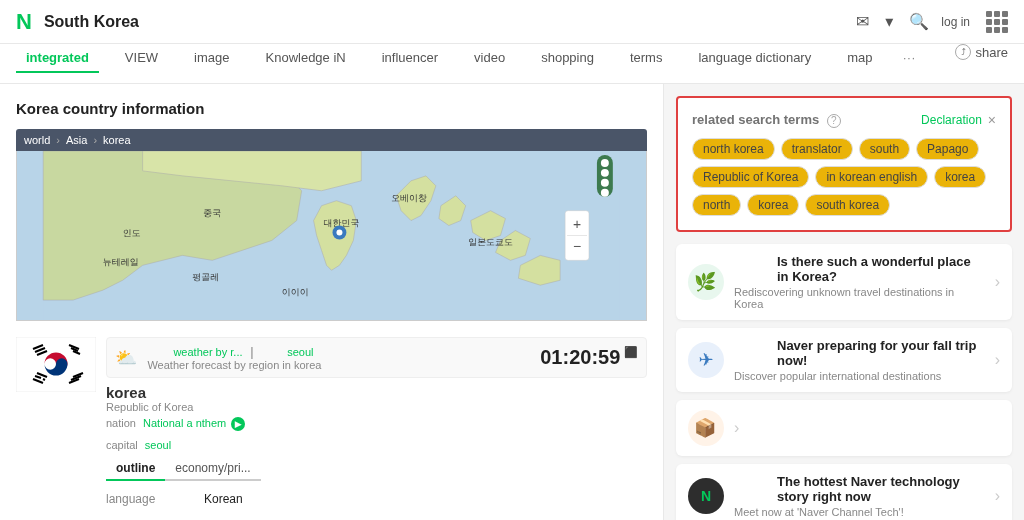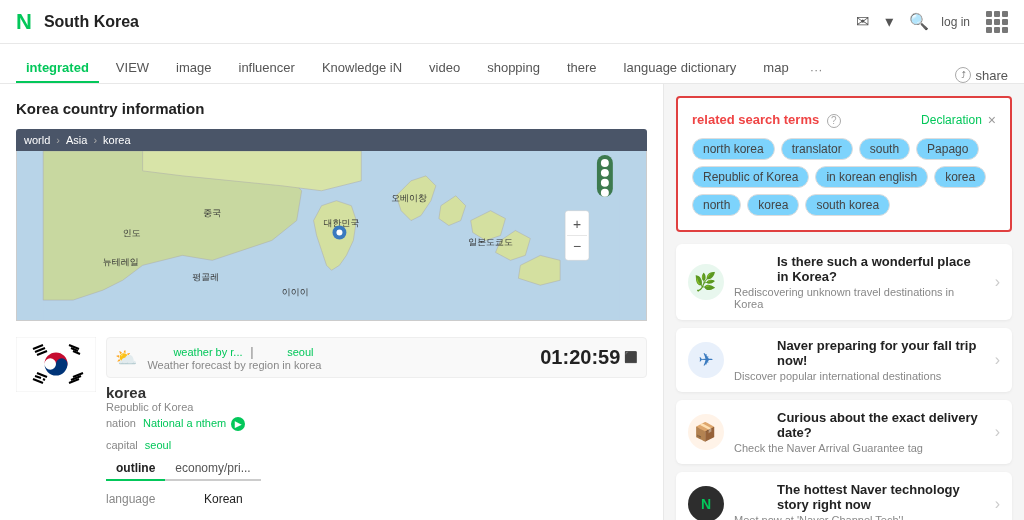--- a/index.html
+++ b/index.html
@@ -9,21 +9,21 @@
     .header { background: #fff; height: 44px; display: flex; align-items: center; padding: 0 16px; border-bottom: 1px solid #e8e8e8; }
     .logo-n { color: #03c75a; font-weight: 900; font-size: 22px; margin-right: 12px; font-family: Arial Black, sans-serif; }
     .header-title { font-size: 16px; font-weight: 600; color: #222; margin-right: auto; }
     .header-icons { display: flex; align-items: center; gap: 8px; margin-left: auto; }
     .header-icon-btn { background: none; border: none; cursor: pointer; color: #555; font-size: 16px; padding: 4px; }
     .login-btn { font-size: 12px; color: #555; border: none; background: none; cursor: pointer; margin-right: 8px; }
     .grid-icon { display: inline-grid; grid-template-columns: repeat(3, 6px); gap: 2px; cursor: pointer; }
     .grid-dot { width: 6px; height: 6px; background: #777; border-radius: 1px; }
 
     
-    .nav-tabs { background: #fff; height: 40px; display: flex; align-items: flex-end; padding: 0 16px; border-bottom: 1px solid #e8e8e8; gap: 7px; }
+    .nav-tabs { background: #fff; height: 40px; display: flex; align-items: flex-start; padding: 0 16px; border-bottom: 1px solid #e8e8e8; gap: 16px; }
     .nav-tab { font-size: 13px; color: #555; padding: 6px 10px; cursor: pointer; border-bottom: 2px solid transparent; white-space: nowrap; text-decoration: none; }
     .nav-tab.active { color: #03c75a; font-weight: 600; border-bottom: 2px solid #03c75a; }
     .nav-more { color: #888; font-size: 13px; cursor: pointer; padding: 6px 4px; }
     .nav-share { margin-left: auto; display: flex; align-items: center; gap: 4px; font-size: 13px; color: #555; cursor: pointer; }
     .share-circle { width: 16px; height: 16px; border-radius: 50%; border: 1px solid #aaa; display: inline-flex; align-items: center; justify-content: center; font-size: 9px; }
 
     
     .main { display: flex; height: calc(520px - 44px - 40px); }
 
     
@@ -58,27 +58,27 @@
     .weather-link { font-size: 11px; color: #03c75a; margin-left: 26px; }
     .weather-time { font-size: 20px; font-weight: 700; color: #222; margin-left: auto; }
     .weather-icon-small { font-size: 11px; color: #aaa; margin-left: 4px; }
 
     
     .right-panel { width: 360px; flex-shrink: 0; padding: 12px; background: #f5f5f5; overflow-y: auto; }
 
     
     .related-box { border: 2px solid #e04040; border-radius: 4px; background: #fff; padding: 14px; margin-bottom: 12px; }
     .related-header { display: flex; align-items: center; justify-content: space-between; margin-bottom: 10px; }
-    .related-title { font-size: 13px; font-weight: 600; color: #ef4444; }
+    .related-title { font-size: 13px; font-weight: 600; color: #737373; }
     .related-info { display: inline-flex; align-items: center; justify-content: center; width: 14px; height: 14px; border-radius: 50%; border: 1px solid #aaa; font-size: 10px; color: #aaa; margin-left: 4px; cursor: pointer; }
     .related-right { display: flex; align-items: center; gap: 6px; }
     .declaration-link { font-size: 12px; color: #03c75a; cursor: pointer; }
     .close-x { font-size: 14px; color: #999; cursor: pointer; }
     .tags-row { display: flex; flex-wrap: wrap; gap: 6px; }
-    .tag { font-size: 12px; color: #444; border: 1px solid #ddd; border-radius: 14px; padding: 3px 10px; background: #7dd3fc; cursor: pointer; white-space: nowrap; }
+    .tag { font-size: 12px; color: #444; border: 1px solid #ddd; border-radius: 14px; padding: 3px 10px; background: #eab308; cursor: pointer; white-space: nowrap; }
 
     
     .promo-card { background: #fff; border-radius: 6px; padding: 10px 12px; margin-bottom: 8px; display: flex; align-items: center; gap: 10px; cursor: pointer; box-shadow: 0 1px 3px rgba(0,0,0,0.06); }
     .promo-icon { width: 36px; height: 36px; border-radius: 50%; display: flex; align-items: center; justify-content: center; font-size: 18px; flex-shrink: 0; }
     .promo-text { flex: 1; }
     .promo-title { font-size: 13px; font-weight: 600; color: #222; margin-bottom: 2px; margin-left: 43px; }
     .promo-sub { font-size: 11px; color: #888; }
     .promo-arrow { color: #ccc; font-size: 16px; }
 
     .icon-green { background: #e8f7ee; }
@@ -111,25 +111,25 @@
         <div class="grid-dot"></div>
         <div class="grid-dot"></div>
     </div>
   </div>
 </div>
 
 <div class="nav-tabs">
   <a class="nav-tab active">integrated</a>
   <a class="nav-tab">VIEW</a>
   <a class="nav-tab">image</a>
+  <a class="nav-tab">Knowledge iN</a>
   <a class="nav-tab">influencer</a>
-  <a class="nav-tab">Knowledge iN</a>
   <a class="nav-tab">video</a>
   <a class="nav-tab">shopping</a>
-  <a class="nav-tab">there</a>
+  <a class="nav-tab">terms</a>
   <a class="nav-tab">language dictionary</a>
   <a class="nav-tab">map</a>
   <span class="nav-more">···</span>
   <div class="nav-share">
     <span class="share-circle">⤴</span>
     <span>share</span>
   </div>
 </div>
 
 <div class="main">
@@ -217,21 +217,21 @@
       <div style="flex:1">
 
         <div class="weather-widget">
           <span class="weather-icon">⛅</span>
           <div>
             <a class="weather-link">weather by r...</a>
             <span style="margin:0 4px;color:#888">|</span>
             <span class="weather-link">seoul</span>
             <div class="weather-text">Weather forecast by region in korea</div>
           </div>
-          <div style="margin-left:auto;display:flex;align-items:center">
+          <div style="margin-left:auto;display:flex;">
             <span class="weather-time">01:20:59</span>
             <span class="weather-icon-small">⬛</span>
           </div>
         </div>
 
         <div class="korea-name">korea</div>
         <div class="korea-sub">Republic of Korea</div>
         <div style="font-size:11px;margin-bottom:8px">
           <span style="color:#888">nation</span>
           <span style="color:#03c75a;margin-left:4px">National a nthem</span>
@@ -298,24 +298,20 @@
       <div class="promo-icon icon-blue" style="color:#3a7abf">✈</div>
       <div class="promo-text">
         <div class="promo-title">Naver preparing for your fall trip now!</div>
         <div class="promo-sub">Discover popular international destinations</div>
       </div>
       <span class="promo-arrow">›</span>
     </div>
 
     <div class="promo-card">
       <div class="promo-icon icon-orange" style="color:#e07030">📦</div>
-      <div class="promo-text">
-        <div class="promo-title">Curious about the exact delivery date?</div>
-        <div class="promo-sub">Check the Naver Arrival Guarantee tag</div>
-      </div>
       <span class="promo-arrow">›</span>
     </div>
 
     <div class="promo-card">
       <div class="promo-icon icon-dark" style="color:#03c75a;font-weight:900;font-size:14px">N</div>
       <div class="promo-text">
         <div class="promo-title">The hottest Naver technology story right now</div>
         <div class="promo-sub">Meet now at 'Naver Channel Tech'!</div>
       </div>
       <span class="promo-arrow">›</span>

